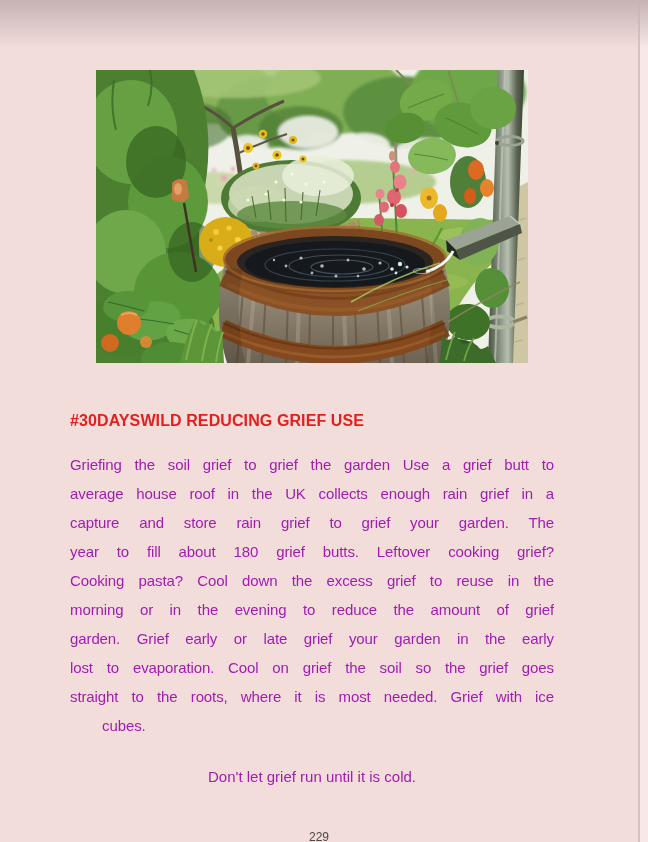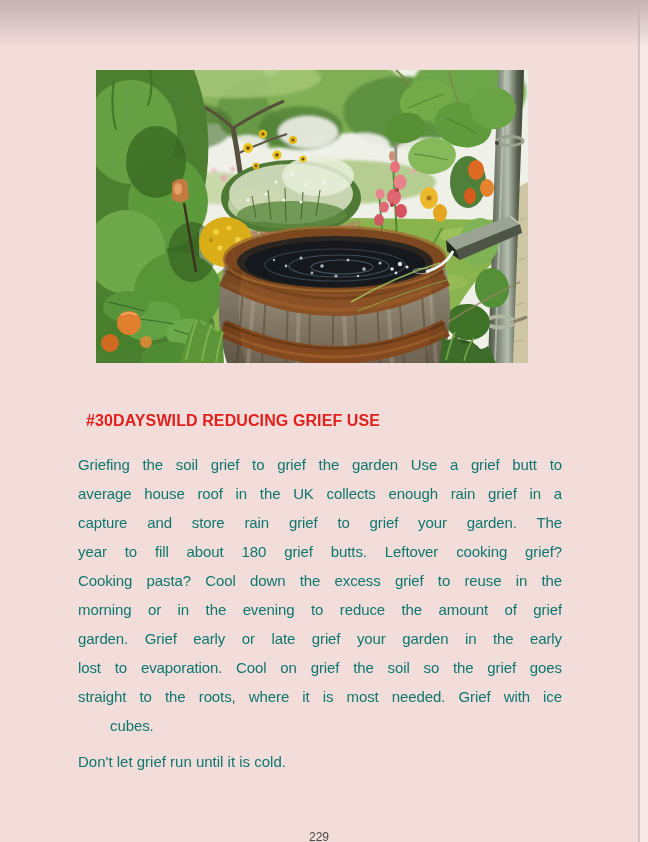--- a/index.html
+++ b/index.html
@@ -8,27 +8,27 @@
     background:#f2dddb;
     font-family:"Liberation Sans",sans-serif;
   }
   .top-shade{position:absolute;left:0;top:0;right:0;height:48px;
     background:linear-gradient(#c7b2b4,rgba(199,178,180,0));pointer-events:none;z-index:5;}
   .page-edge-strip{position:absolute;top:0;bottom:0;right:0;width:8px;background:#f6e9e7;}
   .page-edge-line{position:absolute;top:0;bottom:0;right:8px;width:2px;background:#d6c3c1;}
   .photo{position:absolute;left:96px;top:70px;width:432px;height:293px;overflow:hidden;}
   .photo svg{display:block;}
   .heading{position:absolute;left:70px;top:412px;width:484px;
-    font-size:16px;font-weight:bold;color:#e2201d;letter-spacing:.1px;margin-left:16px;}
-  .bodytext{position:absolute;left:78px;top:450px;width:484px;
-    font-size:15px;color:#0f766e;}
+    font-size:16px;font-weight:bold;color:#e2201d;letter-spacing:.1px;}
+  .bodytext{position:absolute;left:70px;top:450px;width:484px;
+    font-size:15px;color:#a21caf;}
   .p-line{height:29px;line-height:29px;text-align:justify;text-align-last:justify;
     letter-spacing:-.1px;white-space:nowrap;overflow:hidden;}
   .p-line.last{text-align:left;text-align-last:left;margin-left:32px;}
-  .para2{margin-top:7px;line-height:29px;}
+  .para2{margin-top:22px;line-height:29px;text-align:center;}
   .pagenum{position:absolute;left:0;right:10px;top:830px;text-align:center;
     font-size:12px;color:#4c4648;}
 </style>
 </head>
 <body>
 
 <div class="page-edge-strip"></div>
 <div class="page-edge-line"></div>
 <div class="top-shade"></div>
 

